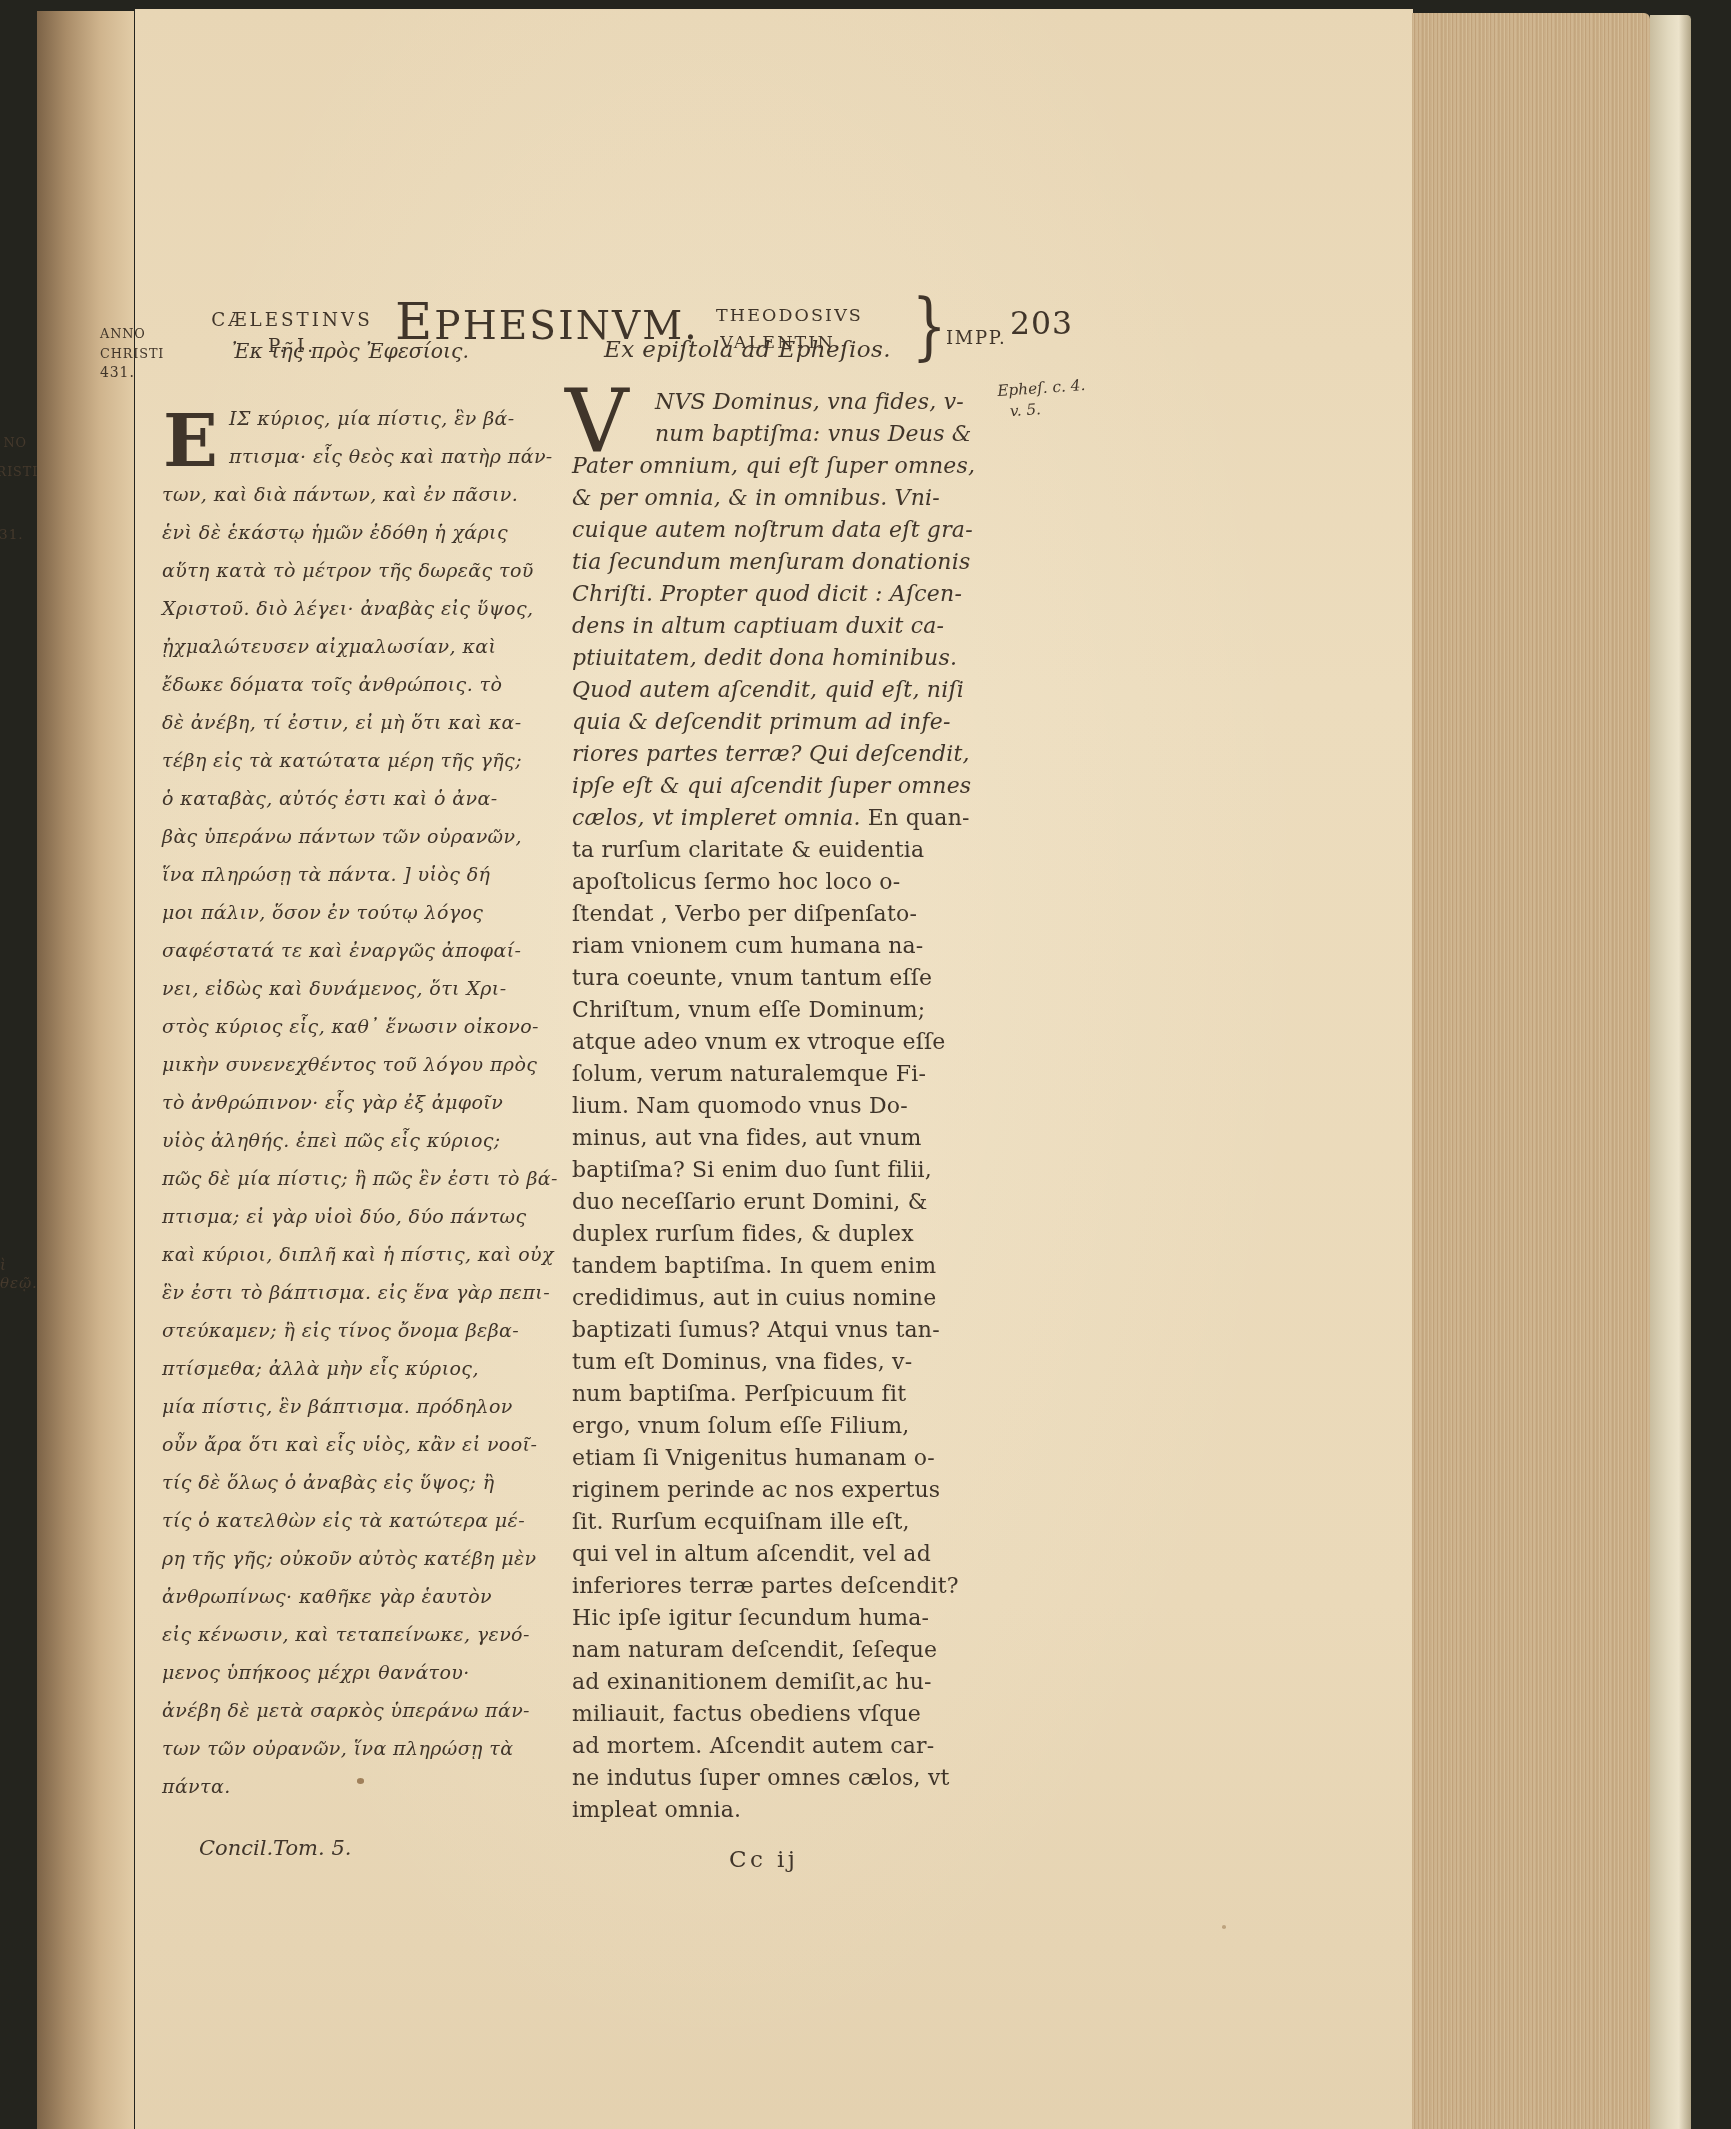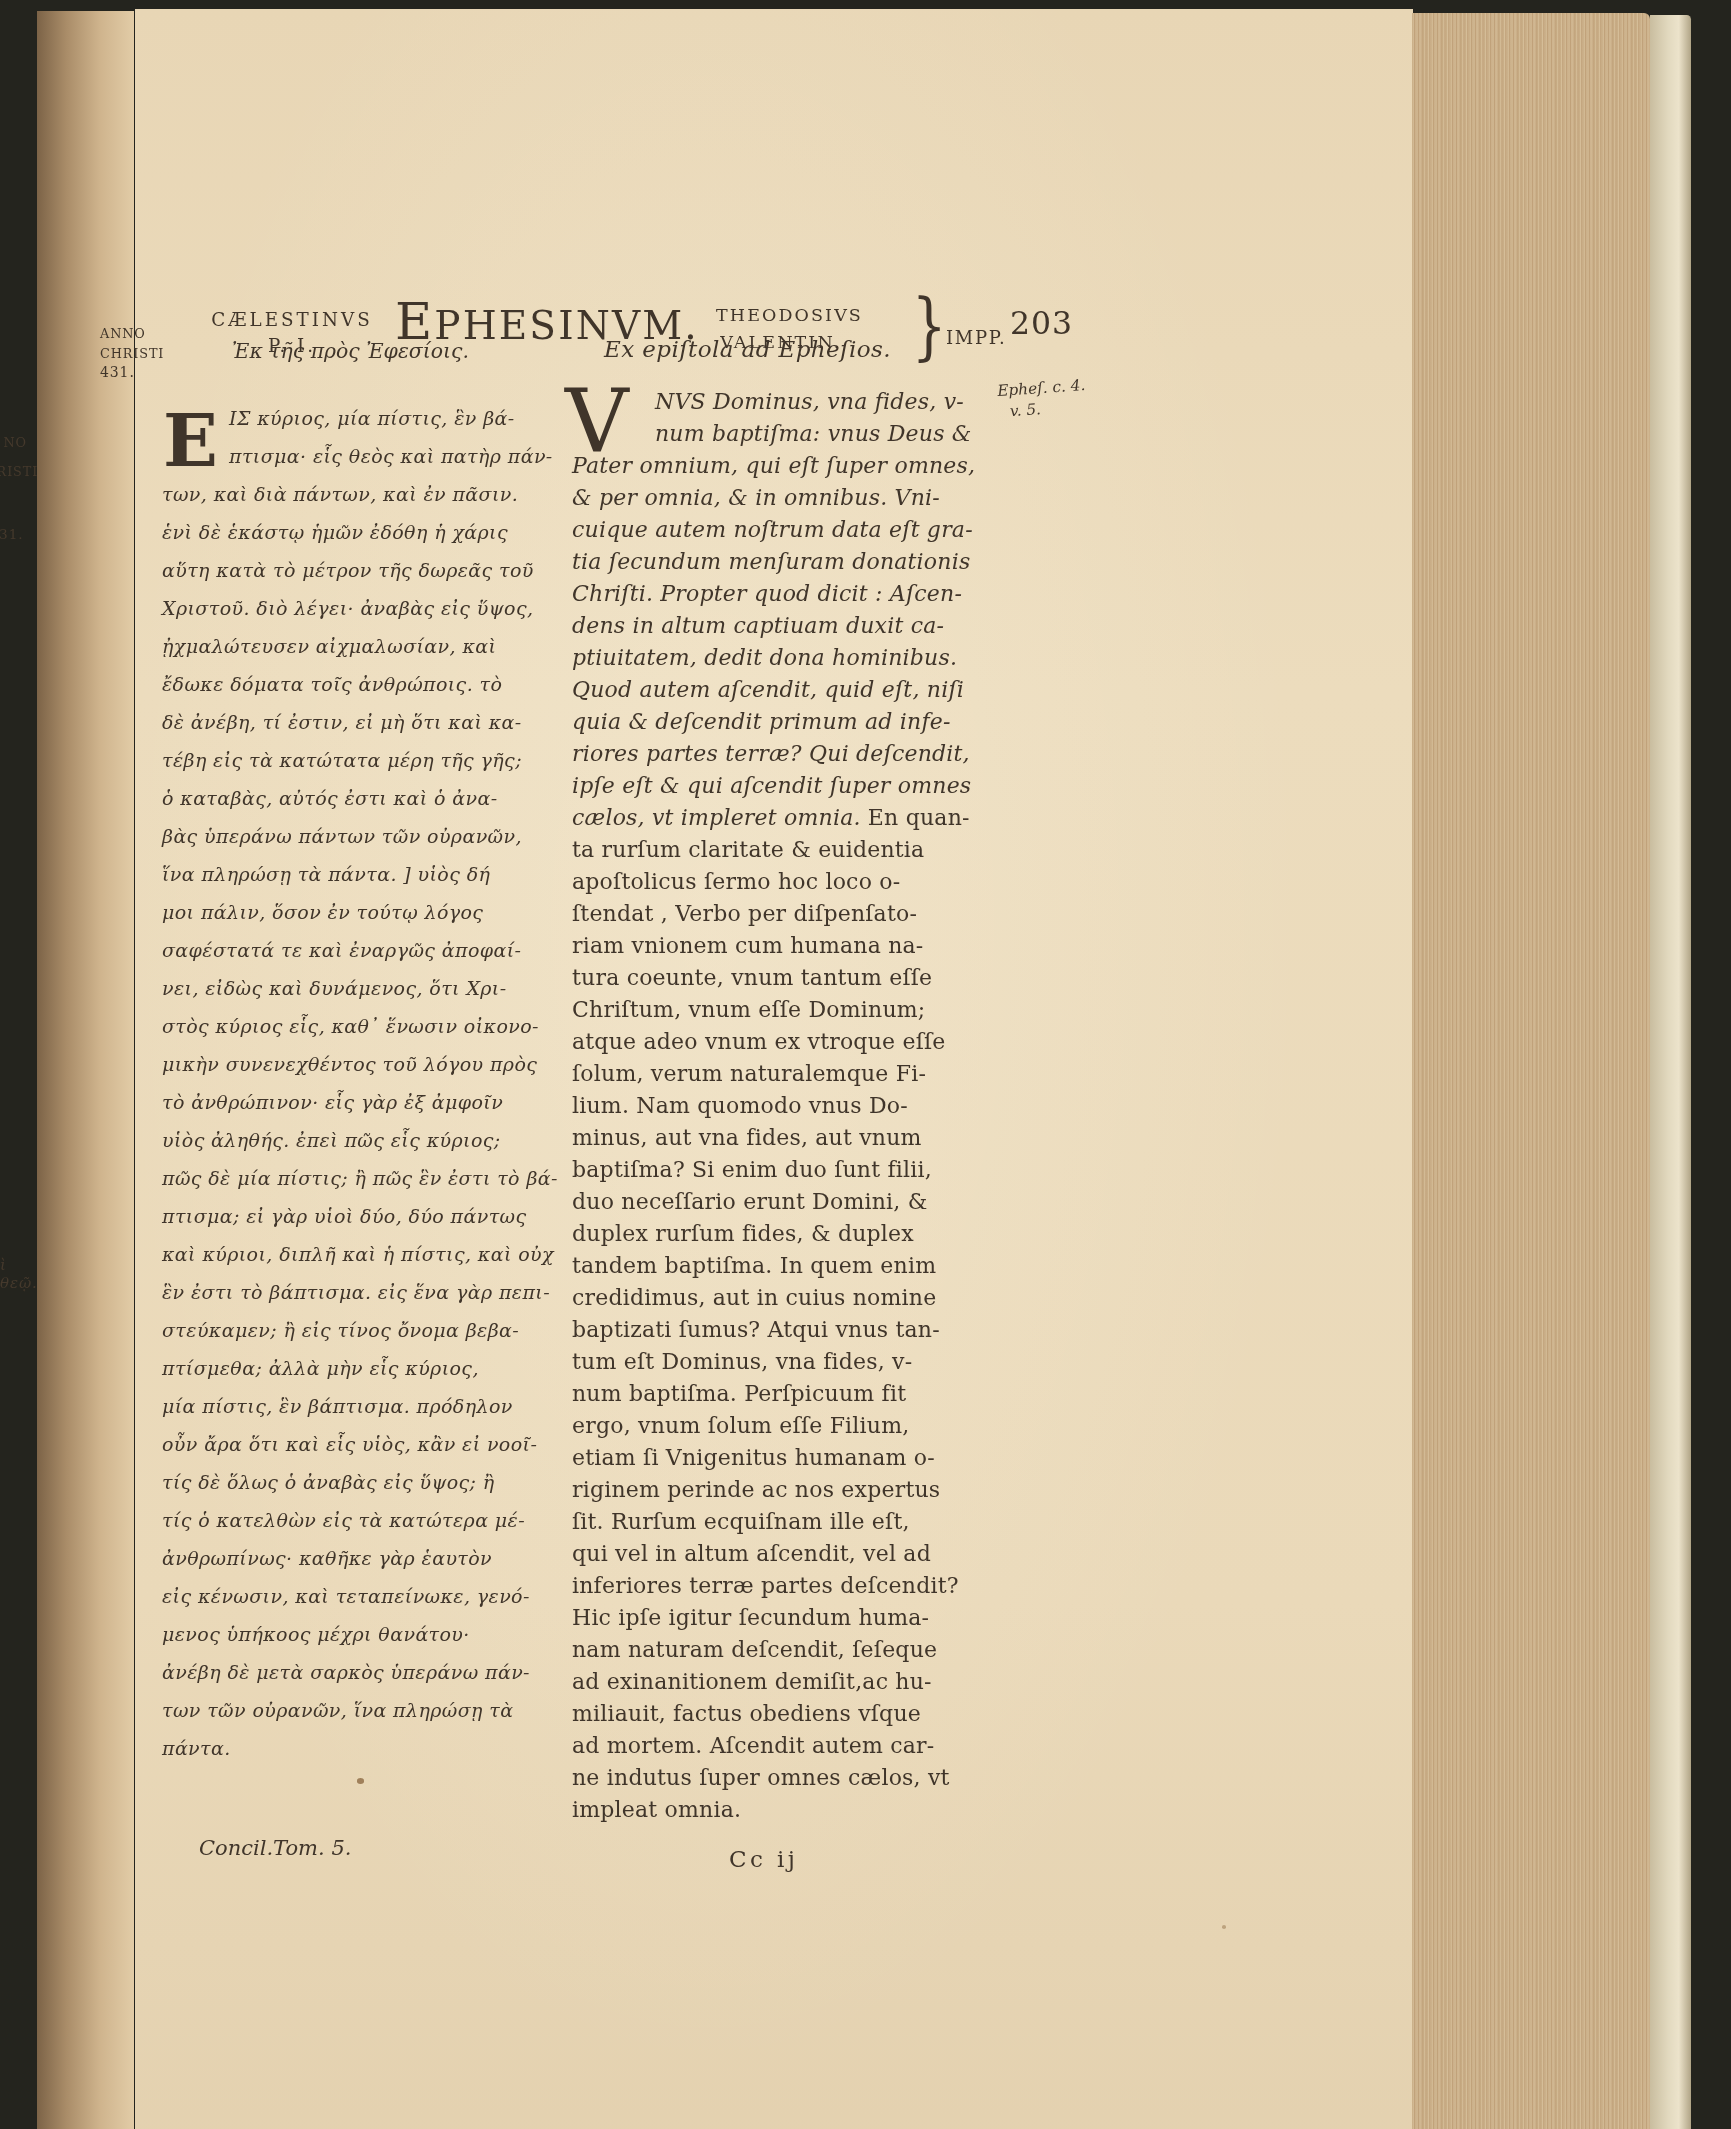--- a/index.html
+++ b/index.html
@@ -128,20 +128,21 @@
       <div class="tl">πῶς δὲ μία πίστις; ἢ πῶς ἓν ἐστι τὸ βά-</div>
       <div class="tl">πτισμα; εἰ γὰρ υἱοὶ δύο, δύο πάντως</div>
       <div class="tl">καὶ κύριοι, διπλῆ καὶ ἡ πίστις, καὶ οὐχ</div>
       <div class="tl">ἓν ἐστι τὸ βάπτισμα. εἰς ἕνα γὰρ πεπι-</div>
       <div class="tl">στεύκαμεν; ἢ εἰς τίνος ὄνομα βεβα-</div>
       <div class="tl">πτίσμεθα; ἀλλὰ μὴν εἷς κύριος,</div>
       <div class="tl">μία πίστις, ἓν βάπτισμα. πρόδηλον</div>
       <div class="tl">οὖν ἄρα ὅτι καὶ εἷς υἱὸς, κἂν εἰ νοοῖ-</div>
       <div class="tl">τίς δὲ ὅλως ὁ ἀναβὰς εἰς ὕψος; ἢ</div>
       <div class="tl">τίς ὁ κατελθὼν εἰς τὰ κατώτερα μέ-</div>
+      <div class="tl">ρη τῆς γῆς; οὐκοῦν αὐτὸς κατέβη μὲν</div>
       <div class="tl">ἀνθρωπίνως· καθῆκε γὰρ ἑαυτὸν</div>
       <div class="tl">εἰς κένωσιν, καὶ τεταπείνωκε, γενό-</div>
       <div class="tl">μενος ὑπήκοος μέχρι θανάτου·</div>
       <div class="tl">ἀνέβη δὲ μετὰ σαρκὸς ὑπεράνω πάν-</div>
       <div class="tl">των τῶν οὐρανῶν, ἵνα πληρώσῃ τὰ</div>
       <div class="tl">πάντα.</div>
     </div>
   <div class="abs gk-foot it">Concil.Tom. 5.</div>
 
   <div class="abs la-head it">Ex epiſtola ad Epheſios.</div>

